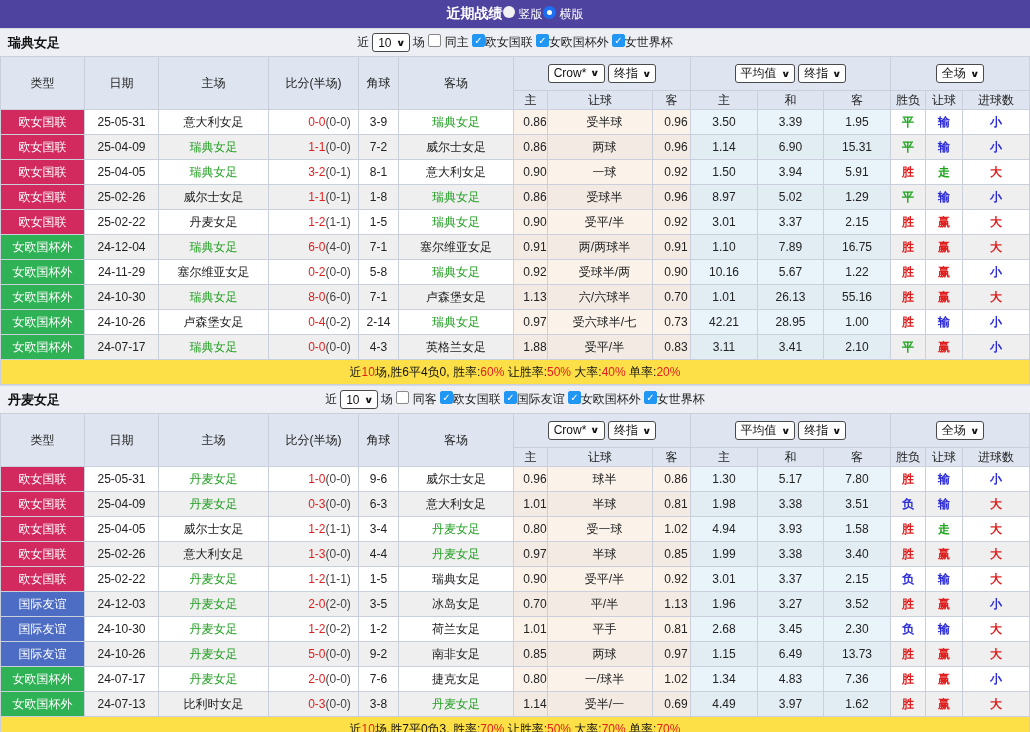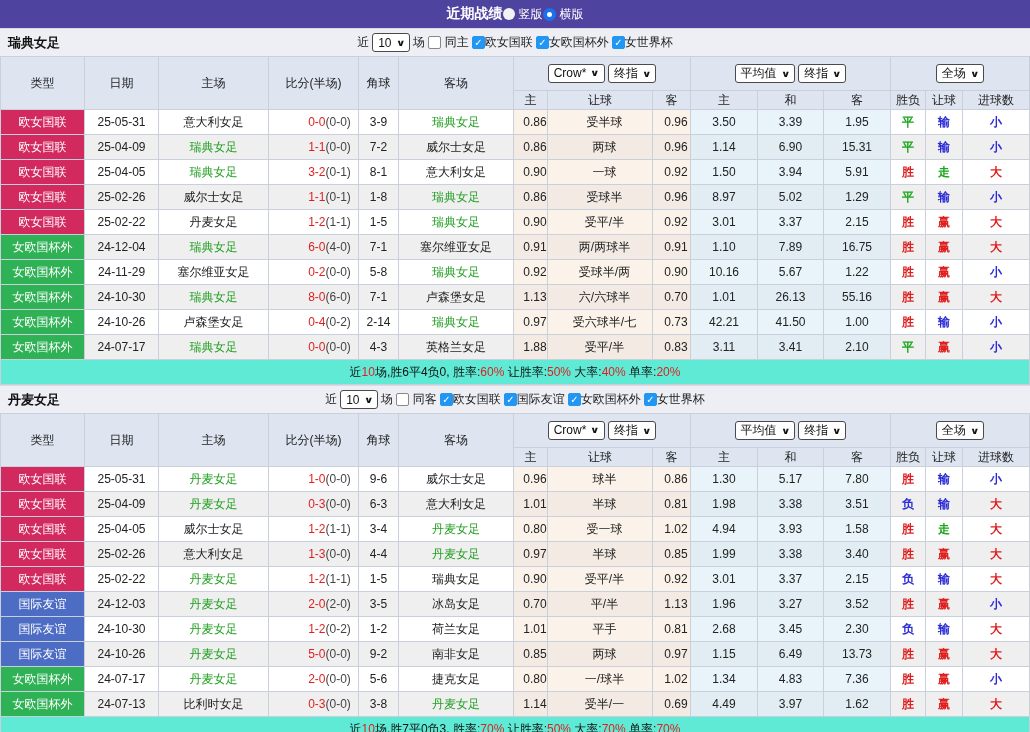--- a/index.html
+++ b/index.html
@@ -8,21 +8,21 @@
     --avg-bg:#e9f4fa; --avg-bg-alt:#e2edf3;
     --badge-crimson:#d22a5f; --badge-green:#2fb155; --badge-blue:#4d6cc3;
     --text-red:#e01f1f; --text-blue:#2b2bd5; --text-green:#1da51d; --team-green:#22a022;
     --border:#c9d0dc;
   }
   *{box-sizing:border-box;}
   html,body{margin:0;padding:0;}
   body{width:1030px;background:#fff;font-family:"Liberation Sans","DejaVu Sans",sans-serif;font-size:12px;color:#222;}
   .topbar{height:28px;background:var(--topbar-bg);display:flex;align-items:center;justify-content:center;gap:0;color:#fff;}
   .topbar .title{font-size:14px;font-weight:bold;}
-  .radio-opt{display:inline-flex;align-items:center;gap:4px;cursor:pointer;}
+  .radio-opt{display:inline-flex;align-items:flex-start;gap:4px;cursor:pointer;}
   .radio{width:12px;height:12px;border-radius:50%;background:#f2f2f2;display:inline-block;}
   .radio.checked{width:13px;height:13px;border:4px solid #1d6ff2;background:#fff;}
   .section-header{height:28px;background:var(--section-bg);position:relative;display:flex;align-items:center;justify-content:center;border-top:1px solid #d7dae2;}
   .team-name{position:absolute;left:8px;font-size:13px;font-weight:bold;color:#111;}
   .filters{display:inline-flex;align-items:center;gap:3px;}
   .cb{width:13px;height:13px;display:inline-flex;align-items:center;justify-content:center;background:#fff;border:1px solid #888;border-radius:2px;font-size:10px;line-height:1;}
   .cb.checked{background:var(--accent-blue);border-color:var(--accent-blue);color:#fff;font-weight:bold;}
   .sel{display:inline-flex;align-items:center;gap:5px;border:1px solid #4a4a4a;background:#fff;border-radius:3px;padding:1px 5px;height:19px;color:#111;cursor:pointer;white-space:nowrap;}
   .sel .chev{font-size:9px;font-weight:bold;transform:scaleX(1.3);}
   table{border-collapse:collapse;table-layout:fixed;width:1030px;}
@@ -37,21 +37,21 @@
   tr.even td.avg{background:var(--avg-bg-alt);}
   td.b-crimson{background:var(--badge-crimson) !important;color:#fff;}
   td.b-green{background:var(--badge-green) !important;color:#fff;}
   td.b-blue{background:var(--badge-blue) !important;color:#fff;}
   .t-red{color:var(--text-red);margin-left:32px;}
   .t-blue{color:var(--text-blue);}
   .t-green{color:var(--text-green);}
   .team-g{color:var(--team-green);}
   td.res{font-weight:bold;}
   .ht{color:#444;}
-  tfoot td{height:25px;background:#5eead4;color:#111;}
+  tfoot td{height:25px;background:#fde047;color:#111;}
   tfoot .seg-red{color:var(--text-red);}
 </style>
 </head>
 <body>
 
 <div class="topbar">
   <span class="title">近期战绩</span>
   <label class="radio-opt">
     <span class="radio"></span>
     <span>竖版</span>
@@ -289,21 +289,21 @@
             <td class="b-green">女欧国杯外</td>
             <td>24-10-26</td>
             <td>卢森堡女足</td>
             <td><span class="t-red">0-4</span><span class="ht">(0-2)</span></td>
             <td>2-14</td>
             <td class="team-g">瑞典女足</td>
             <td class="hc">0.97</td>
             <td class="hc">受六球半/七</td>
             <td class="hc">0.73</td>
             <td class="avg">42.21</td>
-            <td class="avg">41.50</td>
+            <td class="avg">28.95</td>
             <td class="avg">1.00</td>
             <td class="res t-red">胜</td>
             <td class="res t-blue">输</td>
             <td class="res t-blue">小</td>
           </tr>
           <tr class="even">
             <td class="b-green">女欧国杯外</td>
             <td>24-07-17</td>
             <td class="team-g">瑞典女足</td>
             <td><span class="t-red">0-0</span><span class="ht">(0-0)</span></td>
@@ -551,21 +551,21 @@
             <td class="avg">13.73</td>
             <td class="res t-red">胜</td>
             <td class="res t-red">赢</td>
             <td class="res t-red">大</td>
           </tr>
           <tr class="odd">
             <td class="b-green">女欧国杯外</td>
             <td>24-07-17</td>
             <td class="team-g">丹麦女足</td>
             <td><span class="t-red">2-0</span><span class="ht">(0-0)</span></td>
-            <td>5-6</td>
+            <td>7-6</td>
             <td>捷克女足</td>
             <td class="hc">0.80</td>
             <td class="hc">一/球半</td>
             <td class="hc">1.02</td>
             <td class="avg">1.34</td>
             <td class="avg">4.83</td>
             <td class="avg">7.36</td>
             <td class="res t-red">胜</td>
             <td class="res t-red">赢</td>
             <td class="res t-blue">小</td>

